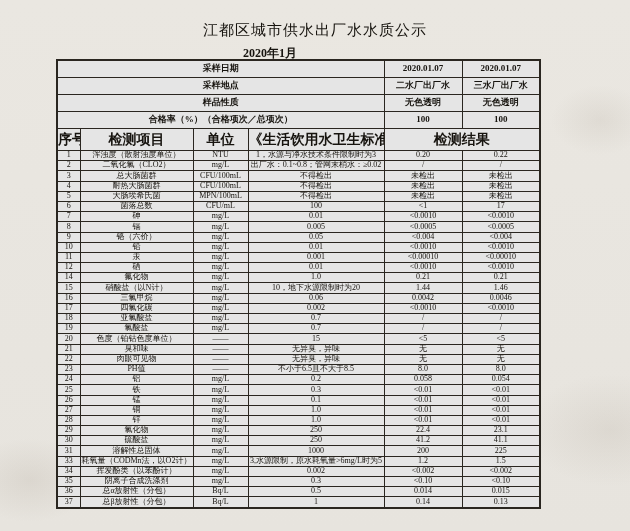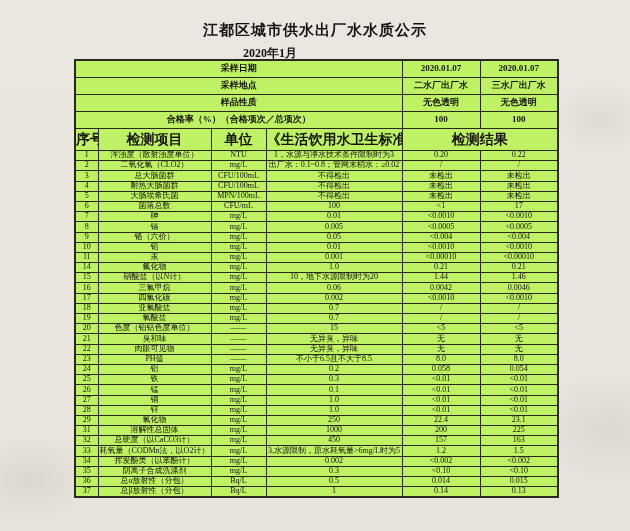--- a/index.html
+++ b/index.html
@@ -9,30 +9,30 @@
     color:#17140f;
     background:
       radial-gradient(90px 60px at 30px 480px, rgba(175,165,152,.22), transparent 70%),
       radial-gradient(70px 50px at 600px 120px, rgba(175,165,152,.18), transparent 70%),
       radial-gradient(120px 80px at 610px 430px, rgba(175,165,152,.20), transparent 70%),
       linear-gradient(#eae7e1,#e7e4de);
   }
   .title {
     position:absolute; top:21px; left:0; width:630px; text-align:center;
     font-family:"Liberation Sans","DejaVu Sans",sans-serif;
-    font-size:15px; font-weight:bold; letter-spacing:1px;
+    font-size:15px; font-weight:normal; letter-spacing:1px;
   }
   .subtitle {
     position:absolute; top:45px; left:0; width:540px; text-align:center;
     font-size:12px; font-weight:bold;
   }
   table.report {
-    position:absolute; left:74px; top:59px; width:483px;
+    position:absolute; left:56px; top:59px; width:483px;
     border-collapse:collapse; table-layout:fixed;
-    background:#bef264;
+    background:#e5e5e5;
     border:2px solid #2a2620;
   }
   table.report td {
     border:1px solid #2a2620;
     text-align:center; vertical-align:middle;
     padding:0; font-size:8px; line-height:1.1;
     white-space:nowrap; overflow:hidden;
   }
   tr.info-row td { height:16px; font-size:9px; font-weight:bold; }
   tr.head-row td { height:21px; font-size:14px; font-weight:bold; }
@@ -170,20 +170,28 @@
       </tr>
       <tr>
         <td class="c-no">11</td>
         <td class="c-item">汞</td>
         <td class="c-unit">mg/L</td>
         <td class="c-std">0.001</td>
         <td class="c-v1">&lt;0.00010</td>
         <td class="c-v2">&lt;0.00010</td>
       </tr>
       <tr>
+        <td class="c-no">12</td>
+        <td class="c-item">硒</td>
+        <td class="c-unit">mg/L</td>
+        <td class="c-std">0.01</td>
+        <td class="c-v1">&lt;0.0010</td>
+        <td class="c-v2">&lt;0.0010</td>
+      </tr>
+      <tr>
         <td class="c-no">14</td>
         <td class="c-item">氟化物</td>
         <td class="c-unit">mg/L</td>
         <td class="c-std">1.0</td>
         <td class="c-v1">0.21</td>
         <td class="c-v2">0.21</td>
       </tr>
       <tr>
         <td class="c-no">15</td>
         <td class="c-item">硝酸盐（以N计）</td>
@@ -298,34 +306,34 @@
       </tr>
       <tr>
         <td class="c-no">29</td>
         <td class="c-item">氯化物</td>
         <td class="c-unit">mg/L</td>
         <td class="c-std">250</td>
         <td class="c-v1">22.4</td>
         <td class="c-v2">23.1</td>
       </tr>
       <tr>
+        <td class="c-no">30</td>
+        <td class="c-item">硫酸盐</td>
+        <td class="c-unit">mg/L</td>
+        <td class="c-std">250</td>
+        <td class="c-v1">41.2</td>
+        <td class="c-v2">41.1</td>
+      </tr>
+      <tr>
         <td class="c-no">31</td>
         <td class="c-item">溶解性总固体</td>
         <td class="c-unit">mg/L</td>
         <td class="c-std">1000</td>
         <td class="c-v1">200</td>
         <td class="c-v2">225</td>
-      </tr>
-      <tr>
-        <td class="c-no">32</td>
-        <td class="c-item">总硬度（以CaCO3计）</td>
-        <td class="c-unit">mg/L</td>
-        <td class="c-std">450</td>
-        <td class="c-v1">157</td>
-        <td class="c-v2">163</td>
       </tr>
       <tr>
         <td class="c-no">33</td>
         <td class="c-item">耗氧量（CODMn法，以O2计）</td>
         <td class="c-unit">mg/L</td>
         <td class="c-std">3,水源限制，原水耗氧量&gt;6mg/L时为5</td>
         <td class="c-v1">1.2</td>
         <td class="c-v2">1.5</td>
       </tr>
       <tr>

